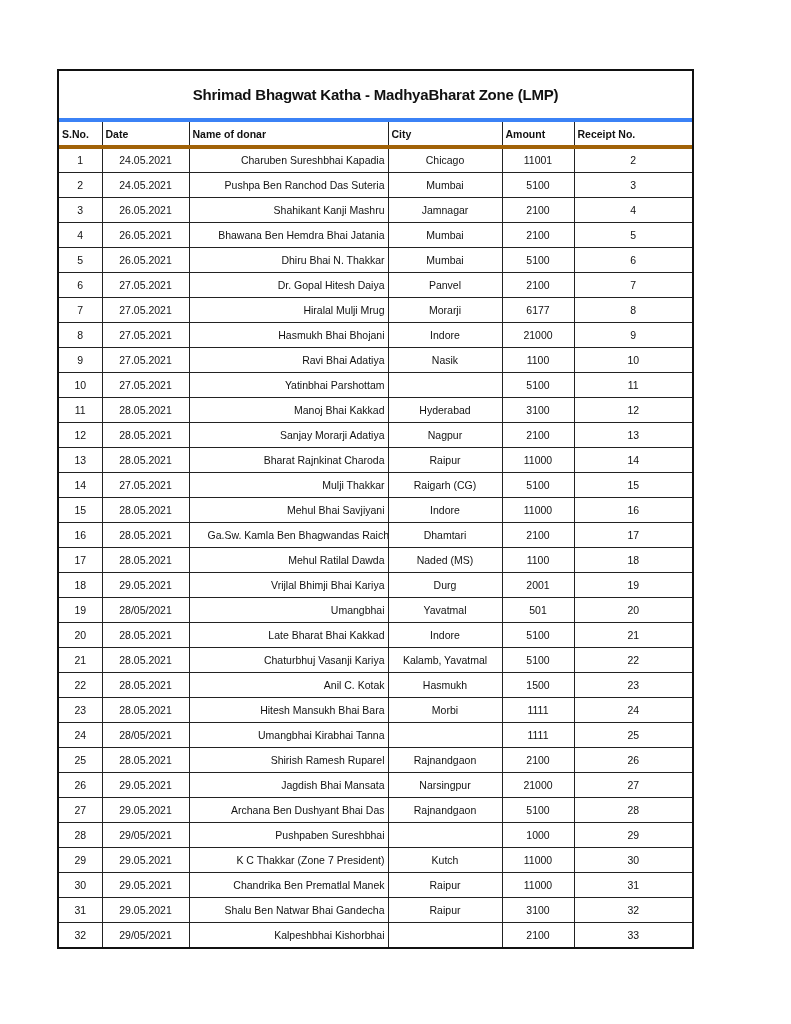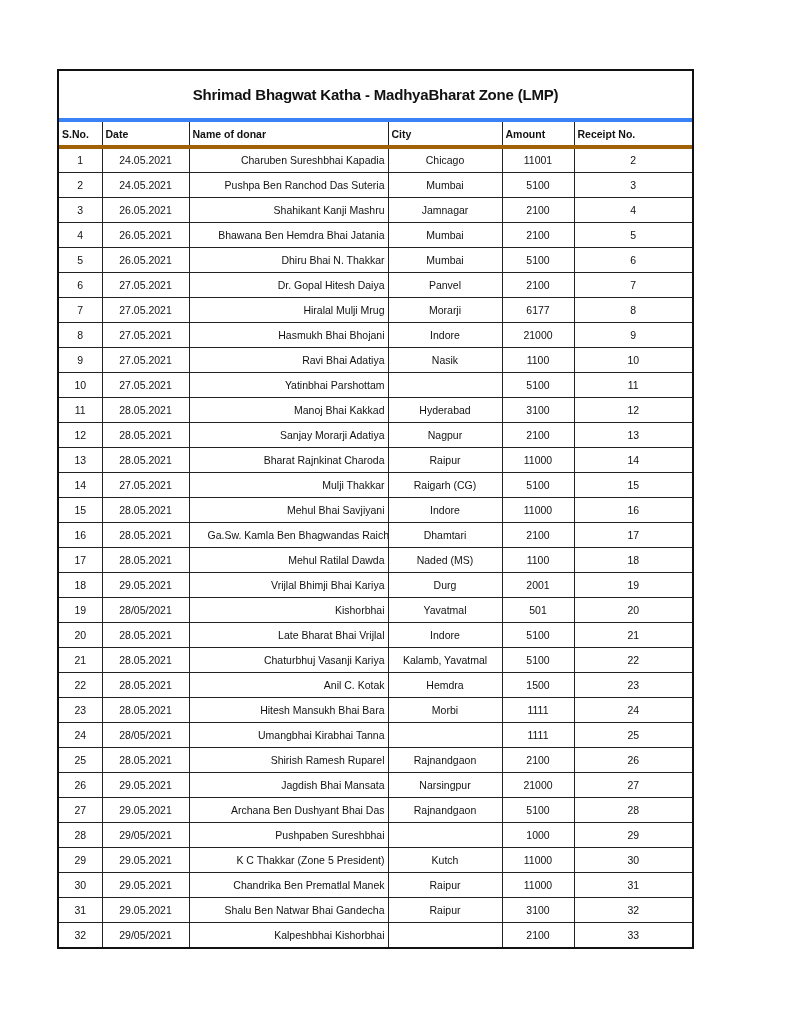--- a/index.html
+++ b/index.html
@@ -192,46 +192,46 @@
           <td>18</td>
           <td>29.05.2021</td>
           <td class="name">Vrijlal Bhimji Bhai Kariya</td>
           <td>Durg</td>
           <td>2001</td>
           <td>19</td>
         </tr>
         <tr>
           <td>19</td>
           <td>28/05/2021</td>
-          <td class="name">Kishorbhai</td>
+          <td class="name">Umangbhai</td>
           <td>Yavatmal</td>
           <td>501</td>
           <td>20</td>
         </tr>
         <tr>
           <td>20</td>
           <td>28.05.2021</td>
-          <td class="name">Late Bharat Bhai Vrijlal</td>
+          <td class="name">Late Bharat Bhai Kakkad</td>
           <td>Indore</td>
           <td>5100</td>
           <td>21</td>
         </tr>
         <tr>
           <td>21</td>
           <td>28.05.2021</td>
           <td class="name">Chaturbhuj Vasanji Kariya</td>
           <td>Kalamb, Yavatmal</td>
           <td>5100</td>
           <td>22</td>
         </tr>
         <tr>
           <td>22</td>
           <td>28.05.2021</td>
           <td class="name">Anil C. Kotak</td>
-          <td>Hemdra</td>
+          <td>Hasmukh</td>
           <td>1500</td>
           <td>23</td>
         </tr>
         <tr>
           <td>23</td>
           <td>28.05.2021</td>
           <td class="name">Hitesh Mansukh Bhai Bara</td>
           <td>Morbi</td>
           <td>1111</td>
           <td>24</td>
@@ -272,21 +272,21 @@
           <td>28</td>
           <td>29/05/2021</td>
           <td class="name">Pushpaben Sureshbhai</td>
           <td></td>
           <td>1000</td>
           <td>29</td>
         </tr>
         <tr>
           <td>29</td>
           <td>29.05.2021</td>
-          <td class="name">K C Thakkar (Zone 5 President)</td>
+          <td class="name">K C Thakkar (Zone 7 President)</td>
           <td>Kutch</td>
           <td>11000</td>
           <td>30</td>
         </tr>
         <tr>
           <td>30</td>
           <td>29.05.2021</td>
           <td class="name">Chandrika Ben Prematlal Manek</td>
           <td>Raipur</td>
           <td>11000</td>

